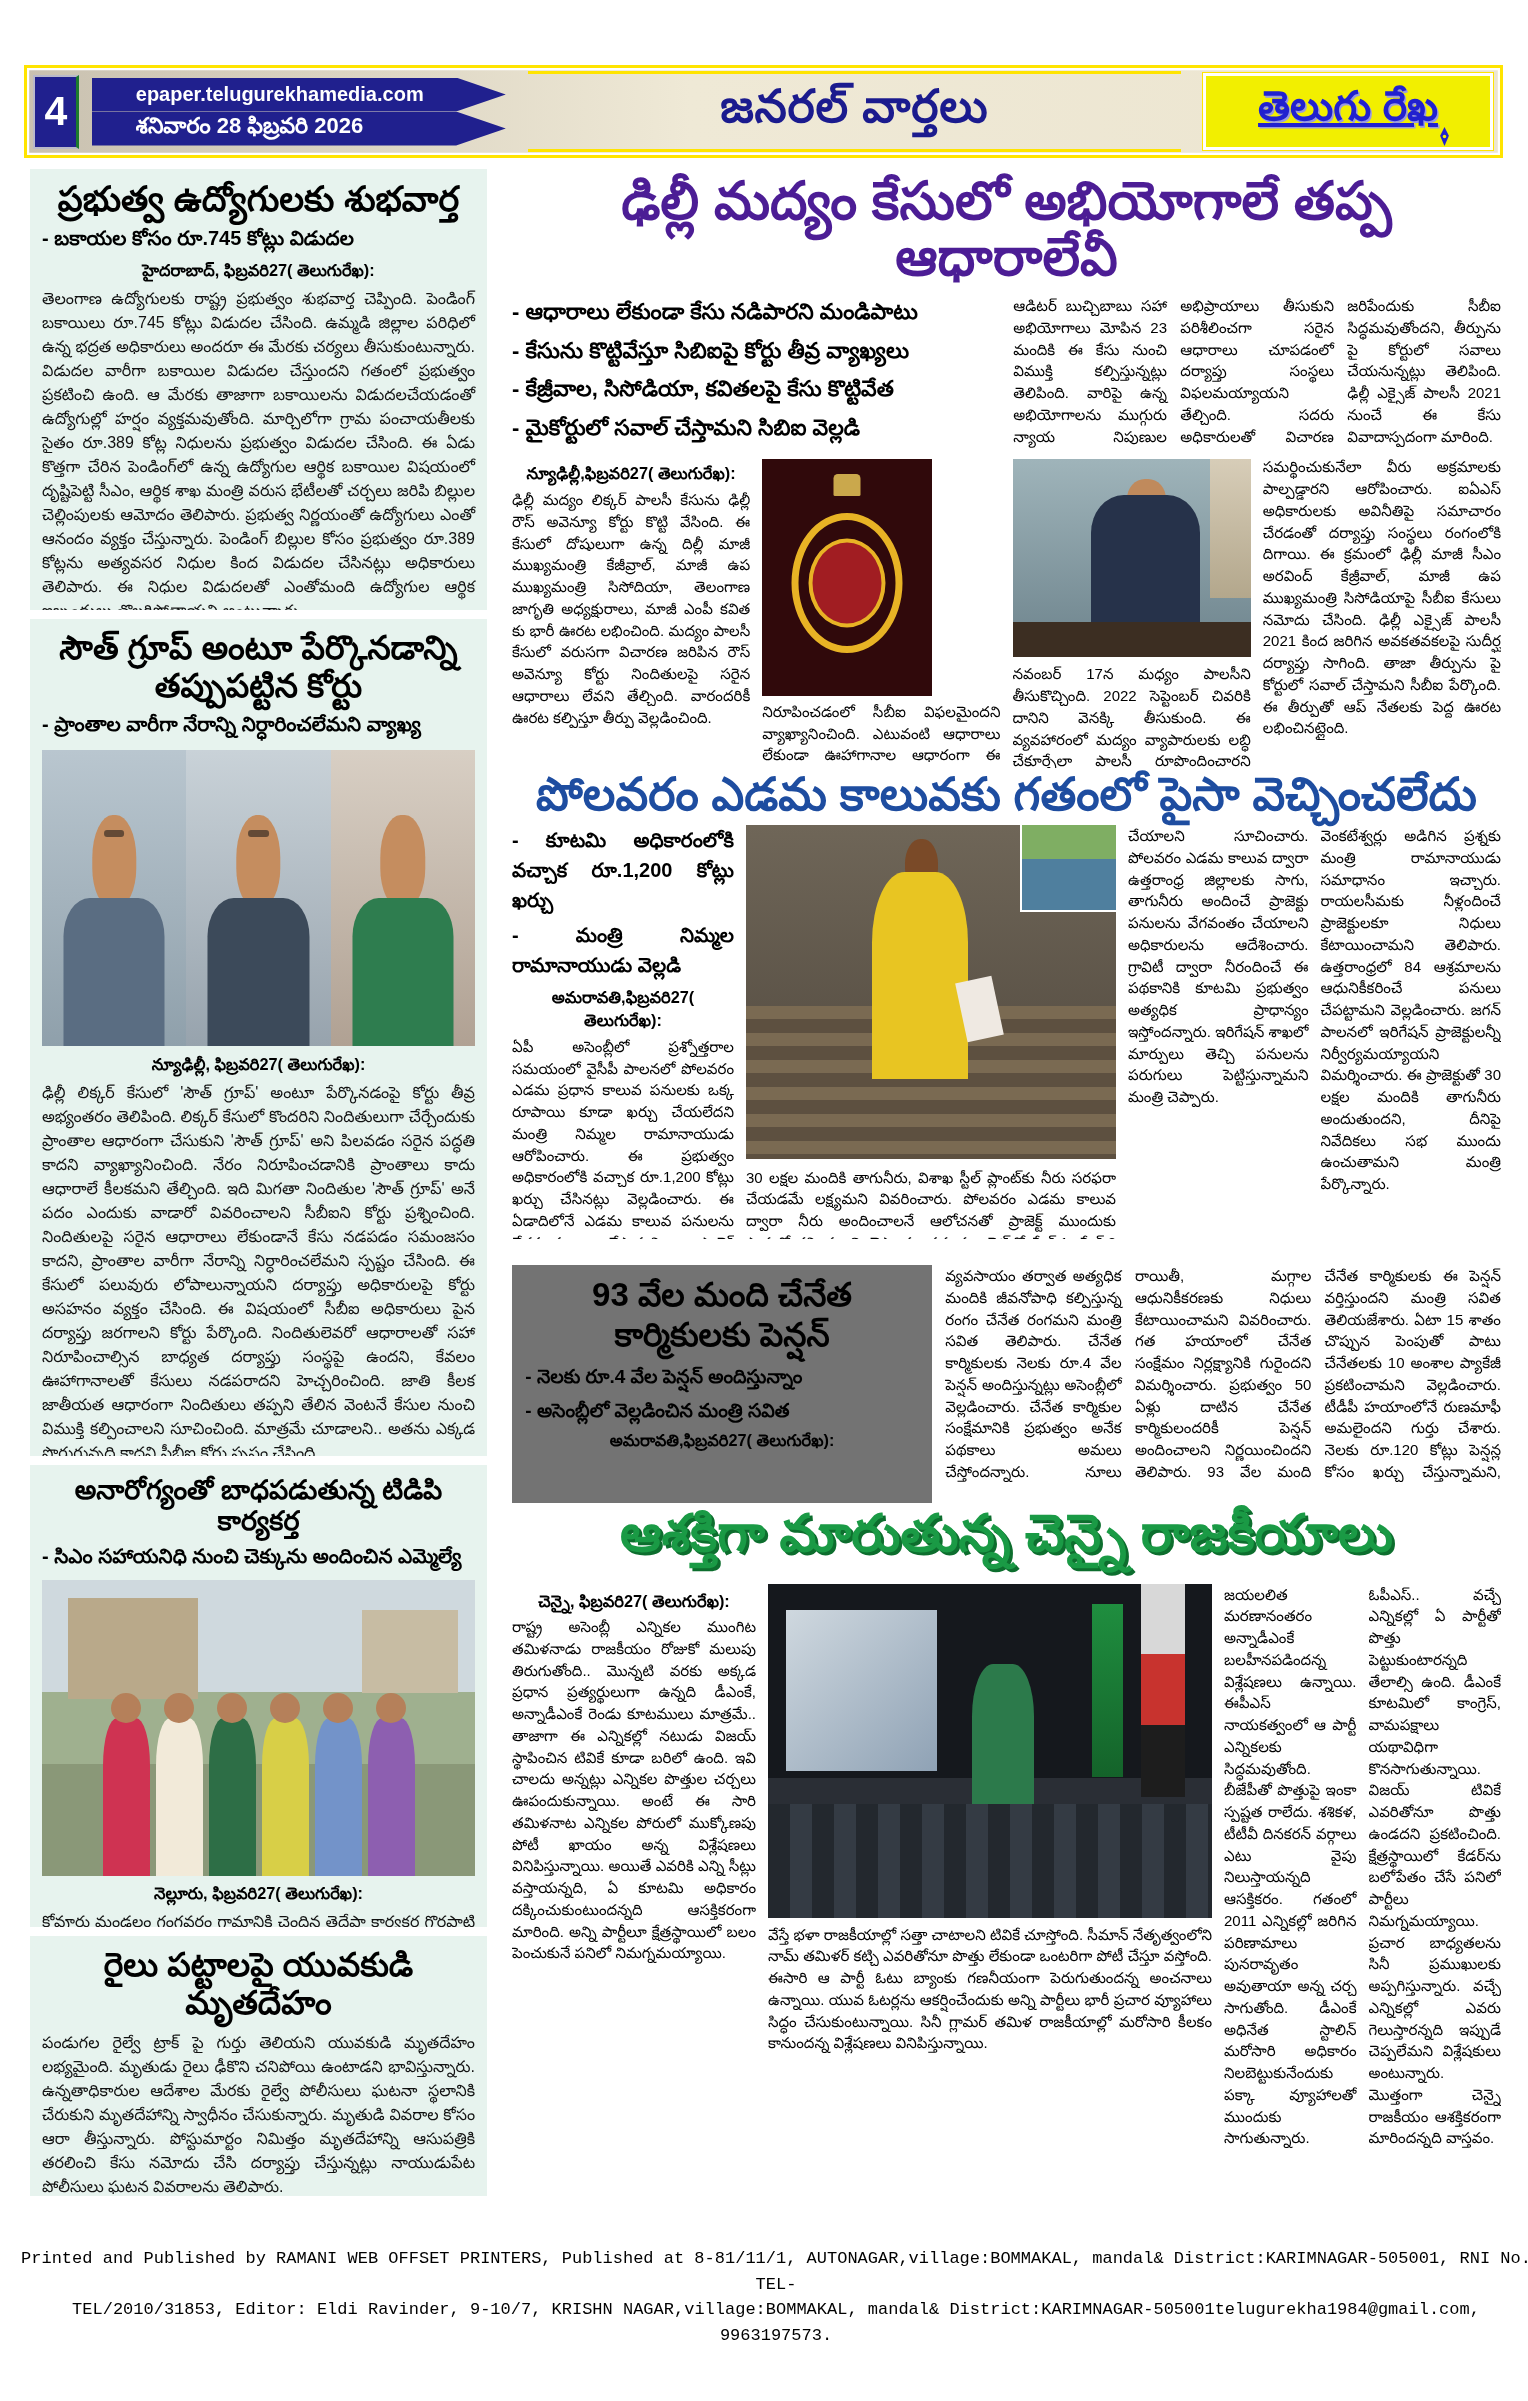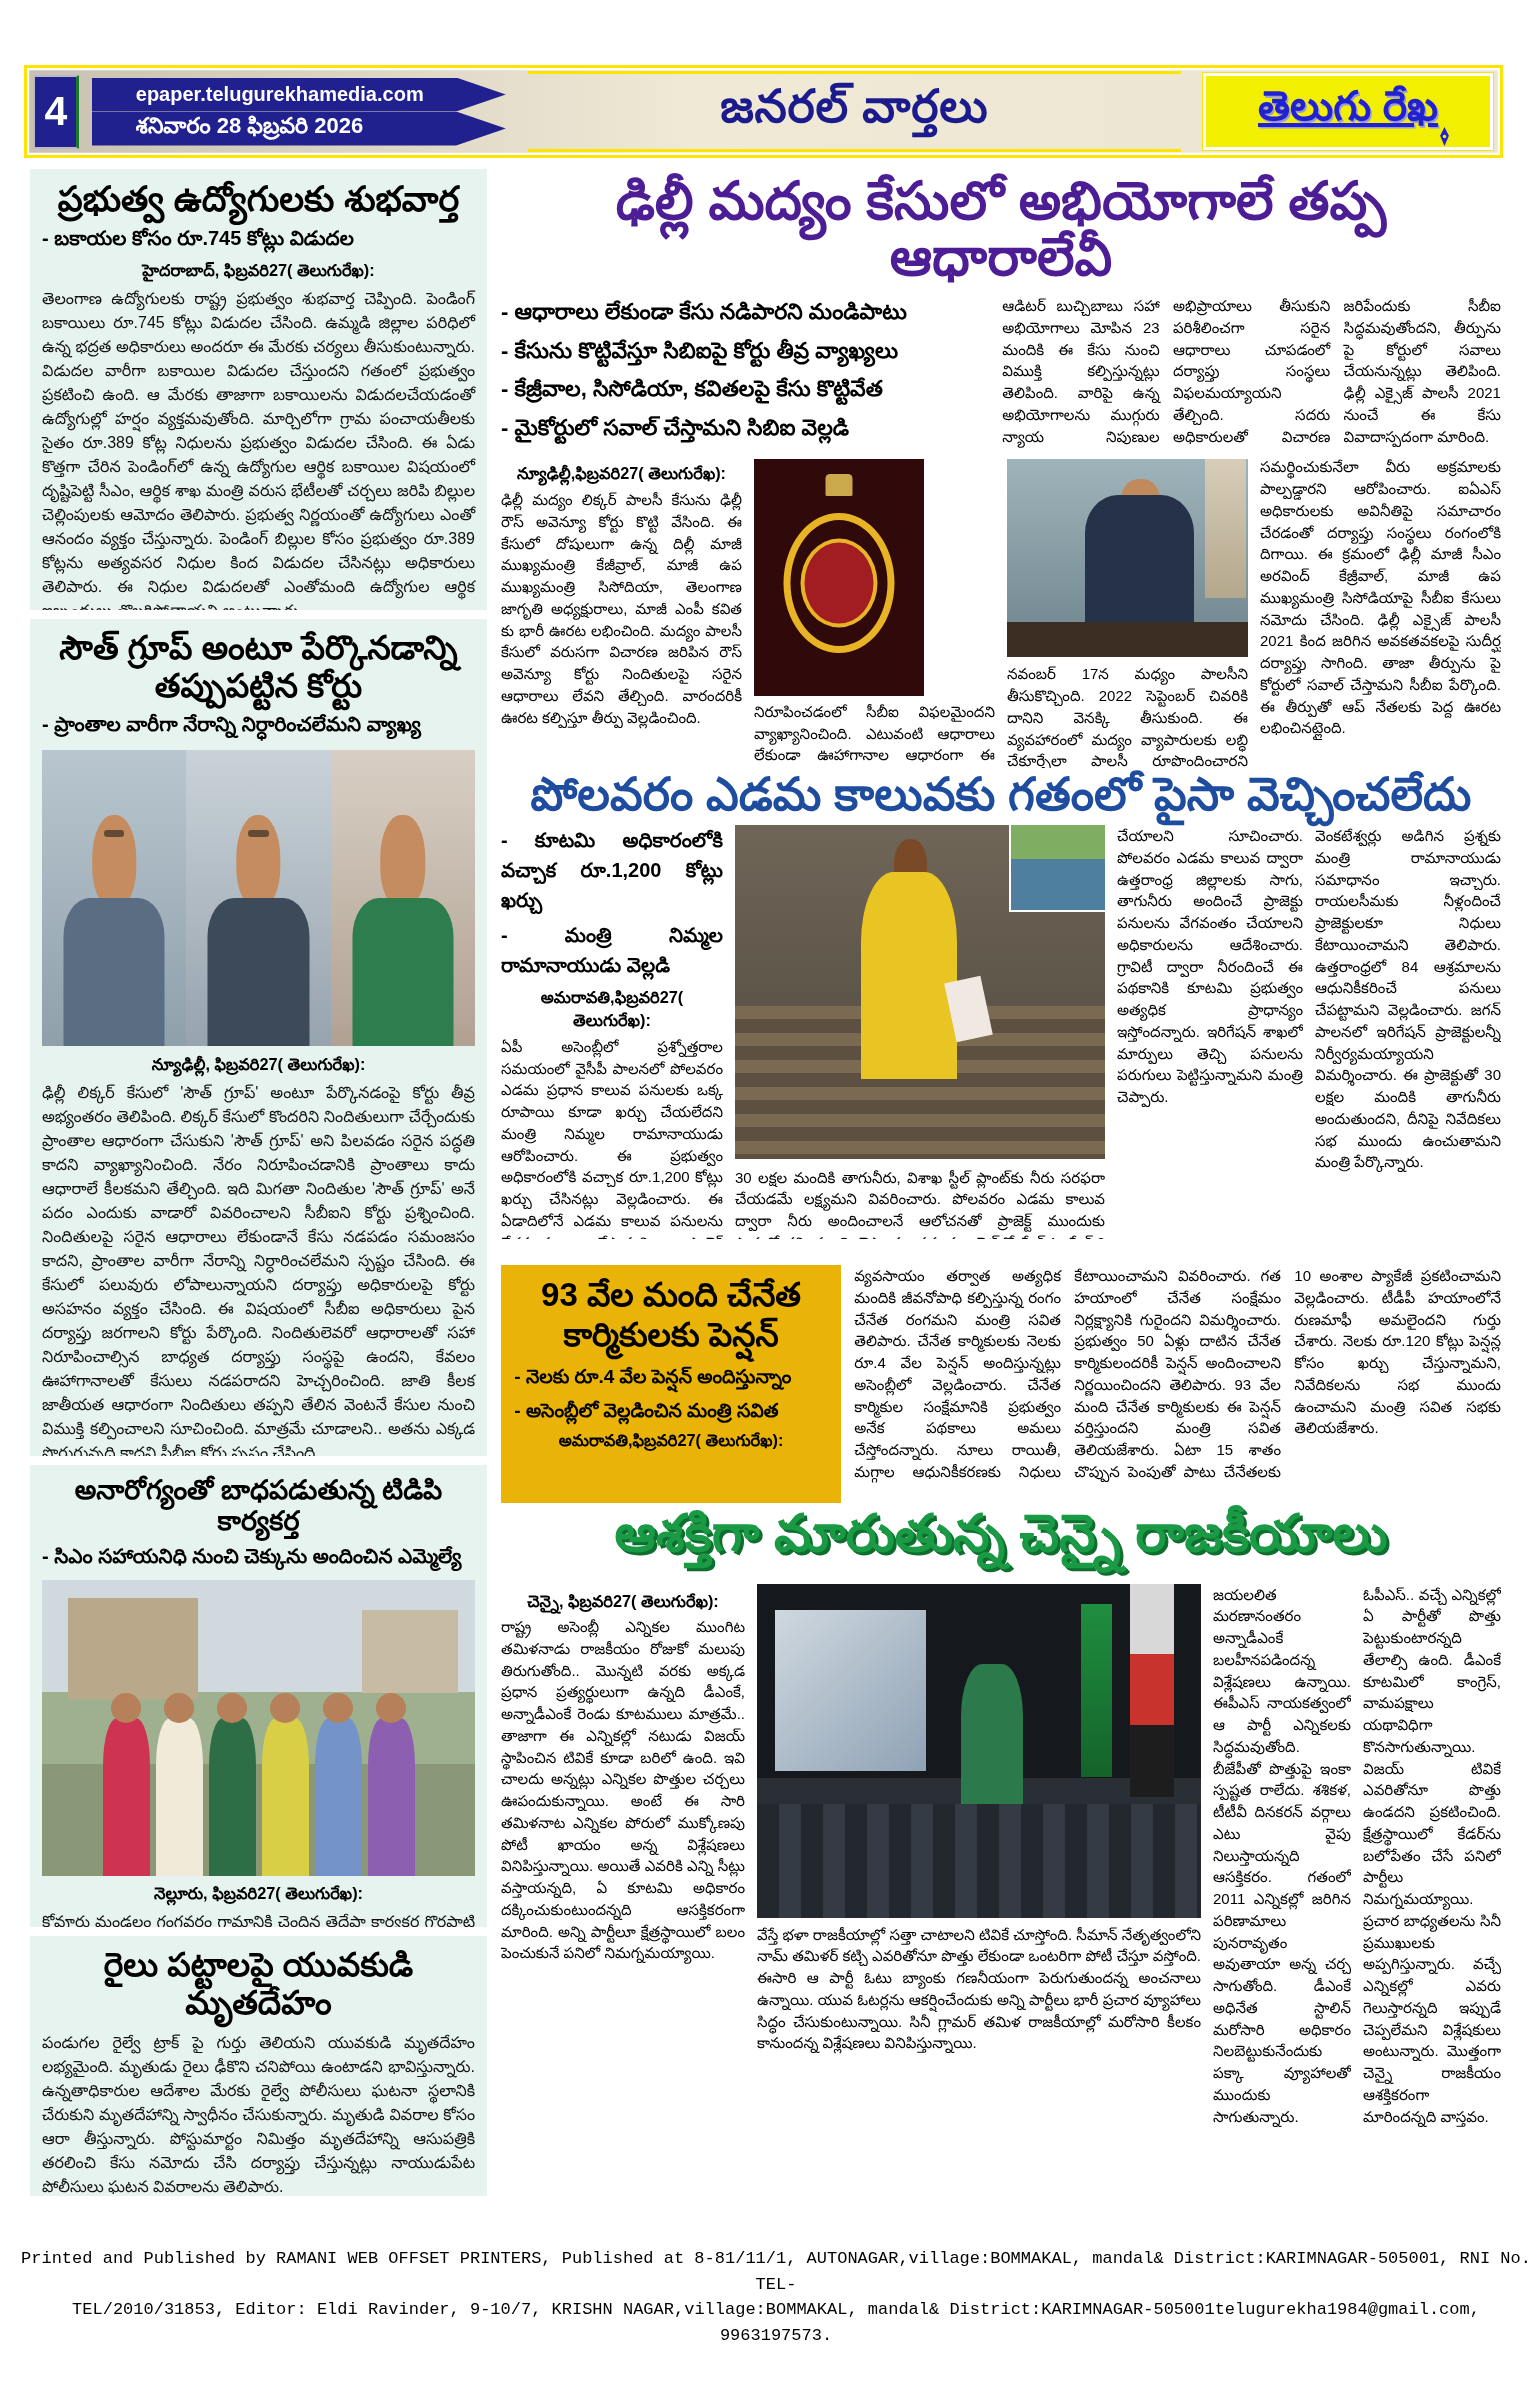--- a/index.html
+++ b/index.html
@@ -36,21 +36,21 @@
     width:290px; height:77px; background:#f2ef00; border:3px solid #ffffff; outline:1.5px solid #ffe400;
     margin-right:7.4px; display:flex; align-items:center; justify-content:center; position:relative;
   }
   .mast-logo .brand {
     color:#2121cf; font-size:41px; font-weight:bold; text-decoration:underline;
     text-shadow:1.5px 1.5px 0 #9a9ae0;
   }
   .pen-icon { position:absolute; right:38px; bottom:1.5px; width:15px; height:19px; }
 
   
-  .content { position:absolute; left:30px; top:169px; width:1471px; height:2109px; display:flex; gap:14px; }
+  .content { position:absolute; left:30px; top:169px; width:1471px; height:2109px; display:flex; gap:25px; }
   .leftcol { width:457px; display:flex; flex-direction:column; gap:9px; }
   .maincol { flex:1; display:flex; flex-direction:column; }
 
   
   .lart { background:#e7f3ee; padding:10.4px 12px; overflow:hidden; }
   .lart .hl { font-weight:bold; color:#000; text-align:center; line-height:1.15; }
   .lart .sub { font-weight:bold; font-size:20px; margin-top:7.4px; }
   .dateline { font-weight:bold; text-align:center; font-size:16.3px; margin:6px 0 3px; }
   .bodytext { font-size:16px; line-height:1.5; text-align:justify; color:#111; }
 
@@ -123,21 +123,21 @@
   .art1-body .bcol { flex:1; font-size:15px; line-height:1.45; text-align:justify; overflow:hidden; }
   .art1 { height:599px; }
 
   .art2 { height:497px; }
   .art2-row { display:flex; gap:12px; height:414px; }
   .art2-row .bcol { font-size:15px; line-height:1.45; text-align:justify; overflow:hidden; }
   .a2c1 { width:222px; } .a2c2 { width:370px; } .a2c3,.a2c4 { flex:1; }
   .art2 .bullets { font-size:20px; line-height:1.5; }
 
   .art3 { height:238px; display:flex; gap:13.3px; }
-  .pension-box { width:340px; background:#eab308; padding:10.4px 13.3px; flex:0 0 auto; }
+  .pension-box { width:420px; background:#737373; padding:10.4px 13.3px; flex:0 0 auto; }
   .pension-box .hl { font-size:33px; font-weight:bold; text-align:center; line-height:1.2; }
   .pension-box .bullets { font-size:19px; margin-top:7.4px; }
   .art3-body { flex:1; column-count:3; column-gap:13.3px; font-size:15px; line-height:1.45; text-align:justify; overflow:hidden; }
 
   .art4 { flex:1; }
   .art4-row { display:flex; gap:12px; height:651px; }
   .art4-row .bcol { font-size:15px; line-height:1.45; text-align:justify; overflow:hidden; }
   .a4c1 { width:244px; } .a4c2 { width:444px; } .a4c3,.a4c4 { flex:1; }
 
   

